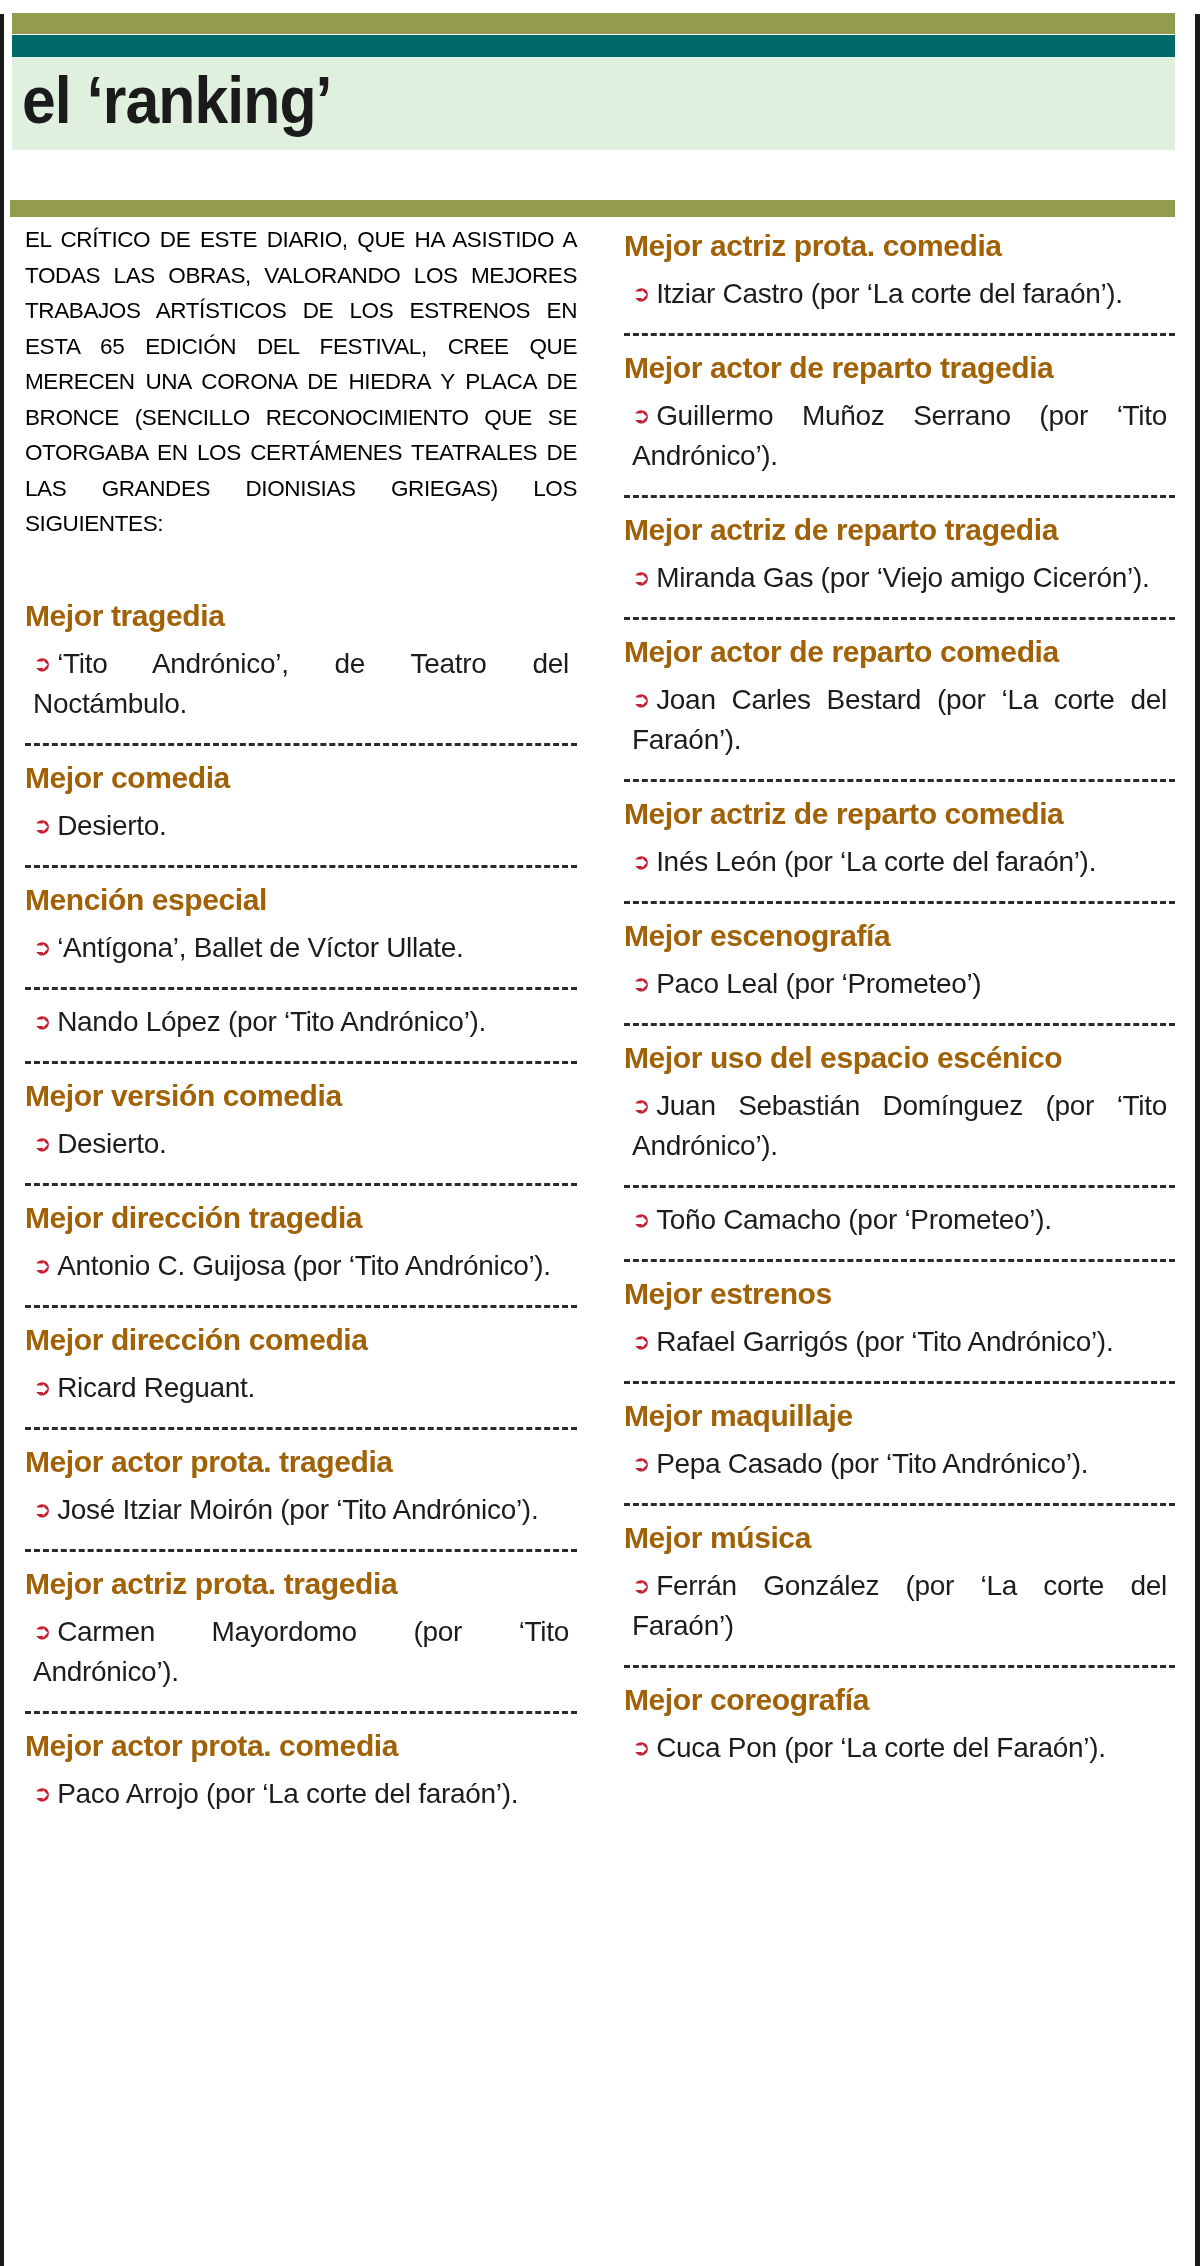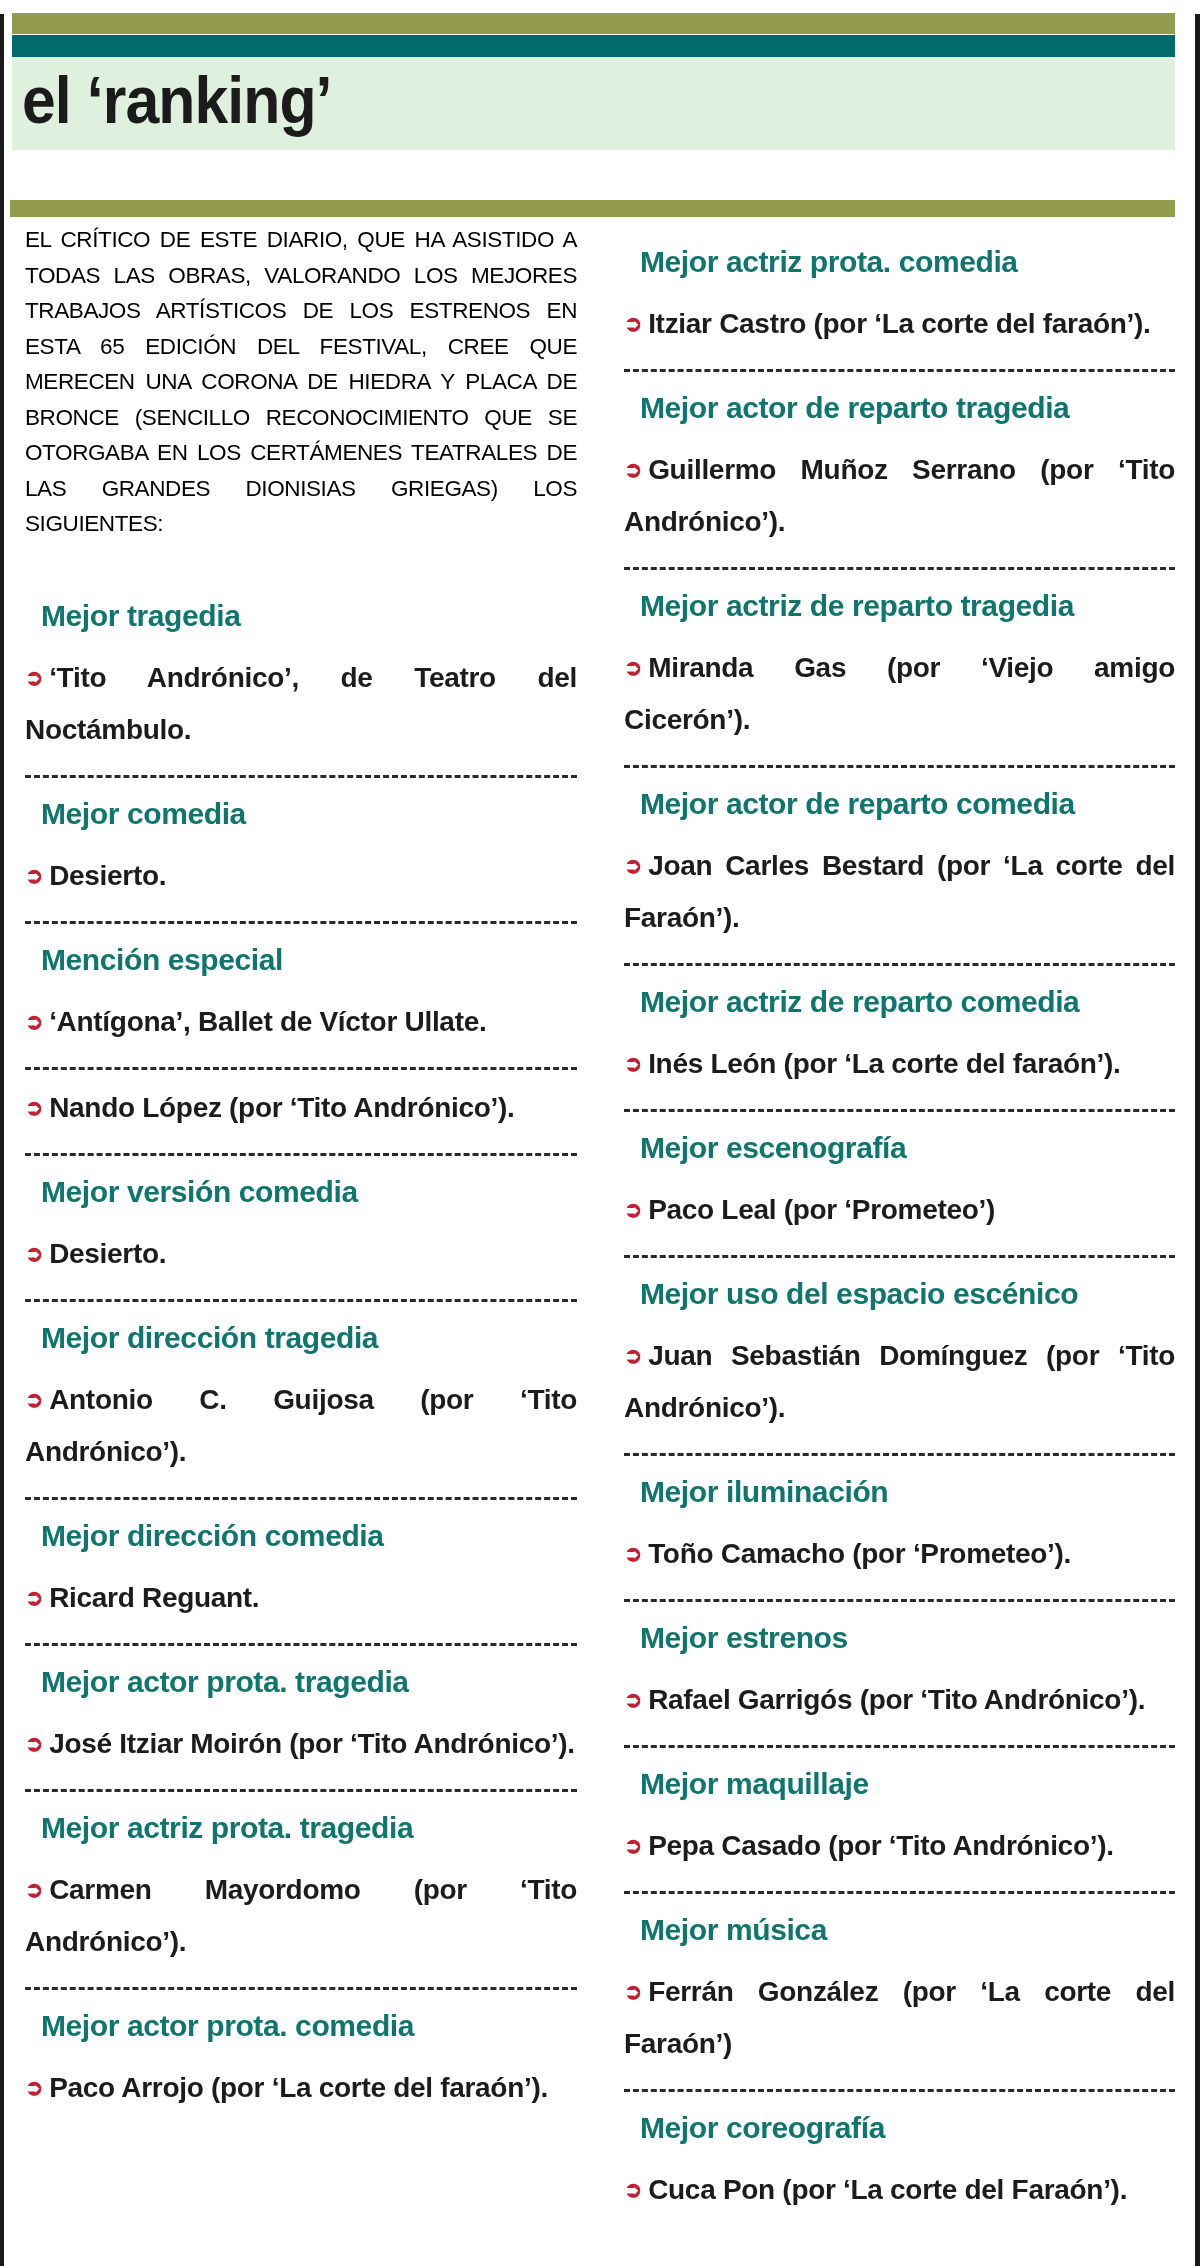--- a/index.html
+++ b/index.html
@@ -15,23 +15,23 @@
   .bar-olive-mid { position: absolute; left: 10px; top: 200px; width: 1165px; height: 17px; background: #939b4e; }
 
   .col { position: absolute; top: 222px; }
   .col-left { left: 25px; width: 552px; }
   .col-right { left: 624px; width: 551px; top: 226px; }
 
   .intro { font-size: 22.5px; line-height: 35.5px; color: #000000; text-align: justify;
            text-transform: uppercase; margin: 0 0 54px 0; letter-spacing: -0.4px; word-spacing: 1px; }
 
   .award { margin: 0; }
-  .award-heading { font-size: 30px; font-weight: bold; color: #0f766e; line-height: 40px; margin: 16px;
+  .award-heading { font-size: 30px; font-weight: bold; color: #a16207; line-height: 40px; margin: 0;
                    letter-spacing: -0.4px; white-space: nowrap; }
-  .award-winner { font-size: 28px; font-weight: bold; color: #1c1c1c; line-height: 52px; margin: 0;
+  .award-winner { font-size: 28px; font-weight: normal; color: #1c1c1c; line-height: 40px; margin: 8px;
                   text-align: justify; letter-spacing: -0.3px; }
   .bullet { display: inline-block; color: #c41e30; font-size: 22px; margin-right: 6px; vertical-align: 2px; }
   .sep { border: none; border-top: 3px dashed #2a2a2a; margin: 19px 0 12px 0; height: 0; }
 </style>
 </head>
 <body>
 
 <div class="border-left"></div>
 <div class="border-right"></div>
 
@@ -126,21 +126,20 @@
     <p class="award-heading">Mejor escenografía</p>
     <p class="award-winner"><span class="bullet">➲</span><span>Paco Leal (por ‘Prometeo’)</span></p>
   </div>
 <hr class="sep">
   <div class="award">
     <p class="award-heading">Mejor uso del espacio escénico</p>
     <p class="award-winner"><span class="bullet">➲</span><span>Juan Sebastián Domínguez (por ‘Tito Andrónico’).</span></p>
   </div>
 <hr class="sep">
   <div class="award">
-    <p class="award-heading">Mejor iluminación</p>
     <p class="award-winner"><span class="bullet">➲</span><span>Toño Camacho (por ‘Prometeo’).</span></p>
   </div>
 <hr class="sep">
   <div class="award">
     <p class="award-heading">Mejor estrenos</p>
     <p class="award-winner"><span class="bullet">➲</span><span>Rafael Garrigós (por ‘Tito Andrónico’).</span></p>
   </div>
 <hr class="sep">
   <div class="award">
     <p class="award-heading">Mejor maquillaje</p>

